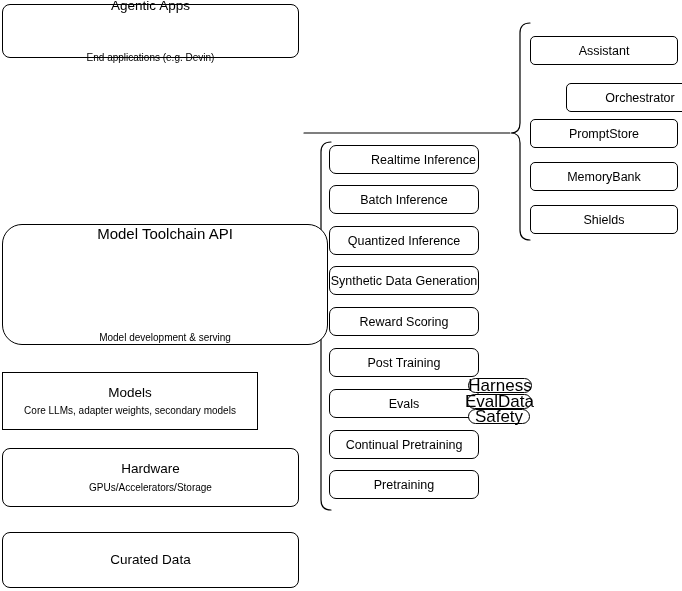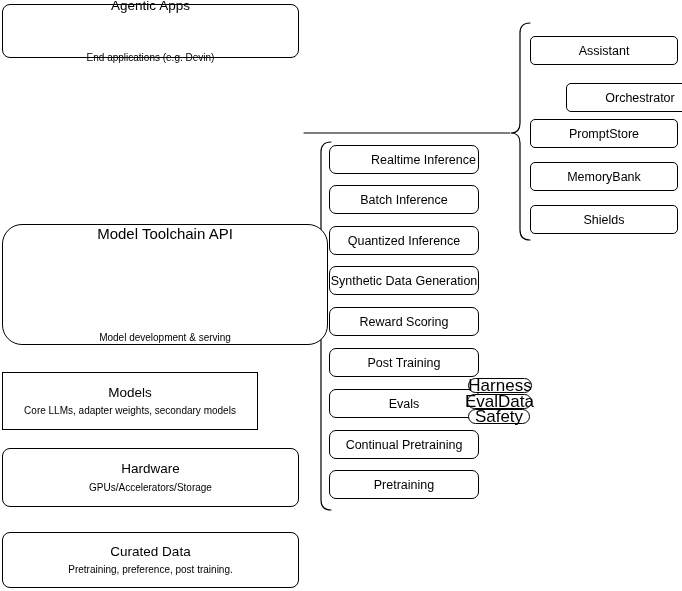--- a/index.html
+++ b/index.html
@@ -106,21 +106,20 @@
     <div class="subtitle">Core LLMs, adapter weights, secondary models</div>
   </div>
 
   <div class="node" style="left:2px; top:448px; width:297px; height:59px; border-radius:8px;">
     <div class="title">Hardware</div>
     <div class="subtitle">GPUs/Accelerators/Storage</div>
   </div>
 
   <div class="node" style="left:2px; top:532px; width:297px; height:56px; border-radius:8px;">
     <div class="title">Curated Data</div>
-    <div class="subtitle">Pretraining, preference, post training.</div>
   </div>
 
   <div class="node svc" style="top:145px;padding-left:39px;">
     <span>Realtime Inference</span>
   </div>
   <div class="node svc" style="top:185px;">
     <span>Batch Inference</span>
   </div>
   <div class="node svc" style="top:226px;">
     <span>Quantized Inference</span>

